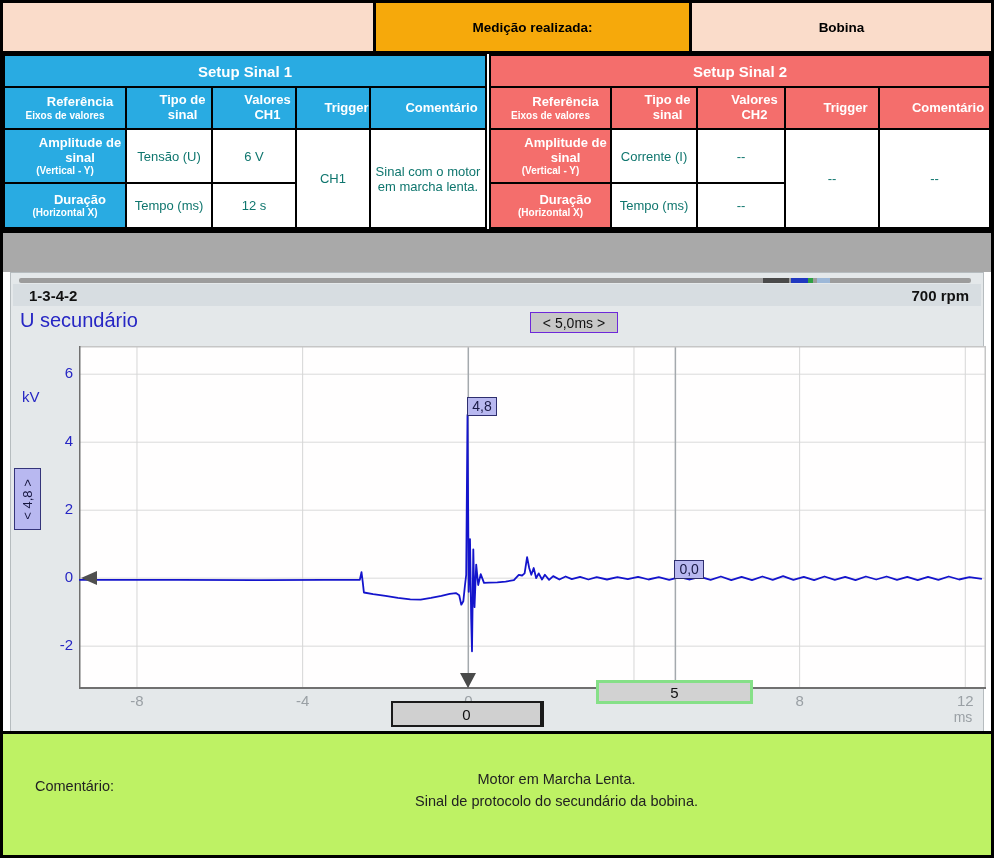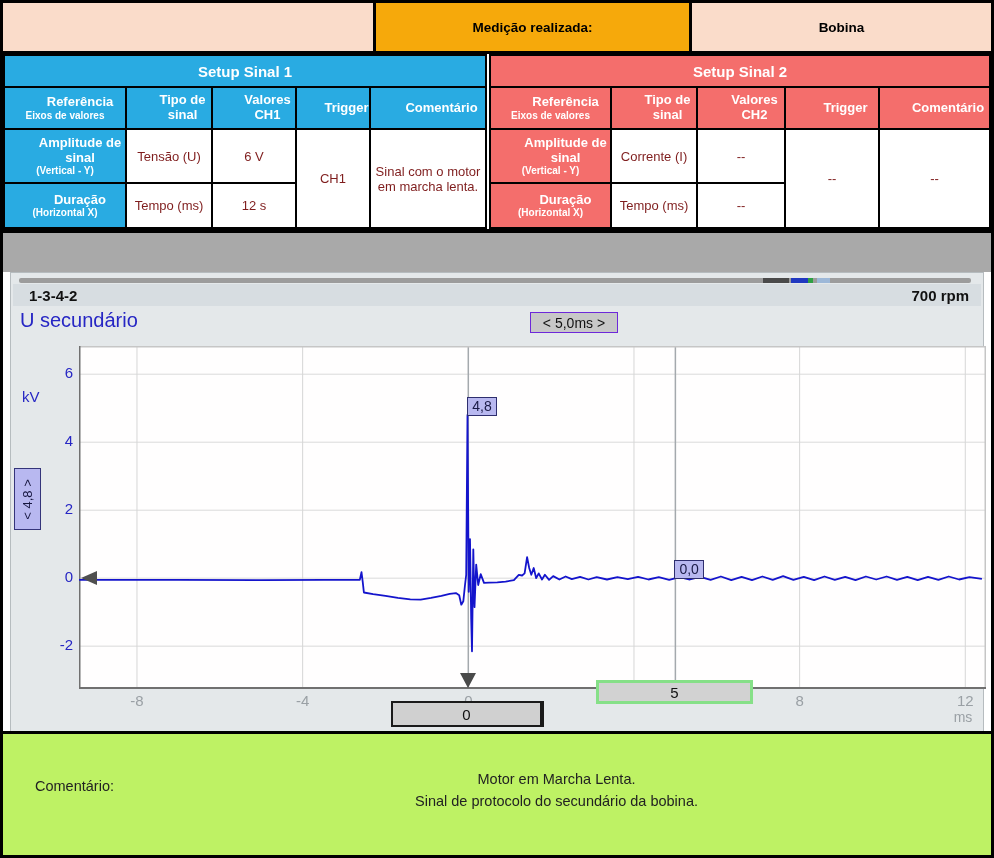--- a/index.html
+++ b/index.html
@@ -17,21 +17,21 @@
   #divider3 { position:absolute; left:0; top:731px; width:100%; height:3px; background:#000; z-index:5;}
 
   
   .setup-table { position:absolute; top:54px; display:grid; gap:2px; background:#000; border:2px solid #000; z-index:4;}
   #setup1 { left:3px;  width:484px; height:175px; grid-template-columns:120px 84px 82px 72px 1fr; grid-template-rows:30px 40px 52px 1fr; }
   #setup2 { left:489px; width:502px; height:175px; grid-template-columns:119px 84px 86px 92px 1fr; grid-template-rows:30px 40px 52px 1fr; }
   .tcell { display:flex; flex-direction:column; align-items:center; justify-content:center; text-align:center; font-size:13px; padding:1px 3px; }
   .t-title { grid-column:1/-1; font-weight:bold; font-size:15px; color:#fff; }
   .cyan   { background:#29abe2; color:#fff; }
   .salmon { background:#f46e6c; color:#fff; }
-  .white-cell { background:#fff; color:#7f1d1d; }
+  .white-cell { background:#fff; color:#0f766e; }
   .hdr-main { font-weight:bold; font-size:13px; line-height:1.15;padding-left:30px; }
   .hdr-sub  { font-weight:bold; font-size:10px; line-height:1.1; }
   .span2 { grid-row: span 2; }
 
   
   #gray-band { position:absolute; left:3px; top:233px; width:988px; height:39px; background:#a9a9a9; z-index:3;}
 
   
   #scope-panel { position:absolute; left:10px; top:272px; width:974px; height:491px; background:#e4e8ea; border:1px solid #b6bcbf; z-index:4; }
   #scroll-strip { position:absolute; left:8px; top:5px; width:952px; height:5px; background:#9c9c9c; border-radius:2px; }

